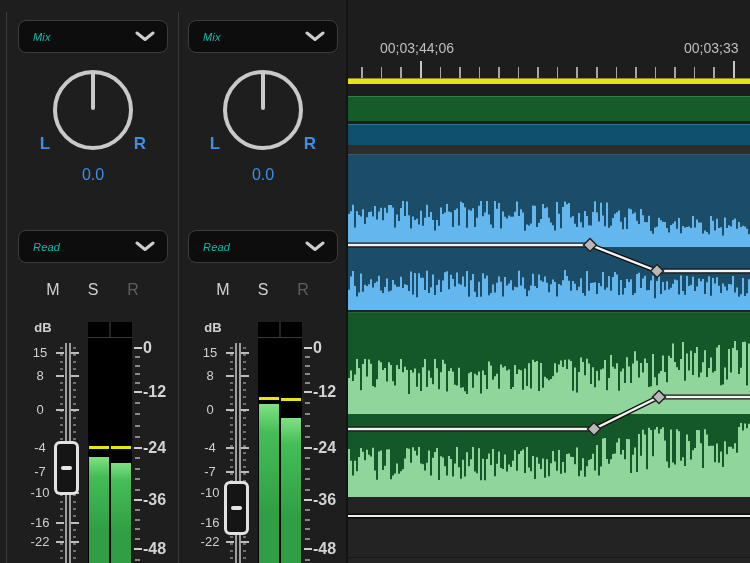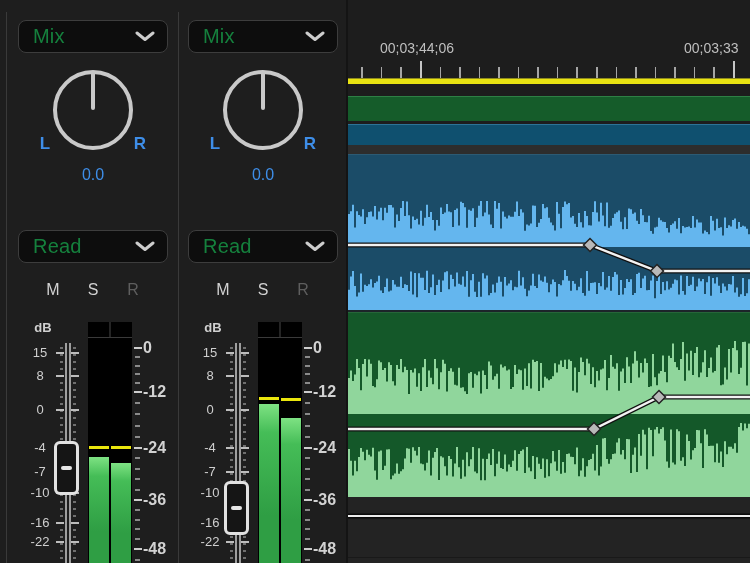--- a/index.html
+++ b/index.html
@@ -2,21 +2,21 @@
 <html><head>
 <meta charset="utf-8">
 <style>
   html,body{margin:0;padding:0;background:#1e1e1e;}
   *{box-sizing:border-box;font-family:"Liberation Sans",sans-serif;}
   .screen{position:relative;width:750px;height:563px;background:#1e1e1e;overflow:hidden;}
   .vdiv{position:absolute;top:12px;height:551px;width:1px;background:#3a3a3a;}
   .strip{position:absolute;top:0;width:160px;height:563px;}
   .dd{position:absolute;left:0;width:150px;height:33px;background:#0d0d0d;border:1.5px solid #3d3d3d;
       border-radius:8px;display:flex;align-items:center;padding:0 12px 0 14px;}
-  .dd-label{font-size:20px;color:#15803d;font-weight:500;letter-spacing:.2px;flex:1;}
+  .dd-label{font-size:11px;color:#14b8a6;font-weight:500;letter-spacing:.2px;flex:1;font-style:italic;}
   .chev{width:20px;height:11px;}
   .chev polyline{fill:none;stroke:#cdcdcd;stroke-width:3;stroke-linecap:round;stroke-linejoin:round;}
   .knob{position:absolute;left:27px;top:62px;}
   .knob circle{fill:none;stroke:#c9c9c9;stroke-width:4;}
   .knob line{stroke:#c9c9c9;stroke-width:4;stroke-linecap:round;}
   .pan-side{position:absolute;top:134px;width:24px;text-align:center;font-size:17px;font-weight:bold;color:#3e8ee8;}
   .pan-val{position:absolute;left:0;top:166px;width:150px;text-align:center;font-size:16px;color:#3e8ee8;}
   .mbtn{position:absolute;top:281px;width:30px;text-align:center;font-size:16px;font-weight:500;color:#d2d2d2;}
   .mbtn.dim{color:#5e5e5e;}
   .db{position:absolute;left:10px;top:320px;width:30px;text-align:center;font-size:13px;font-weight:bold;color:#cfcfcf;}

